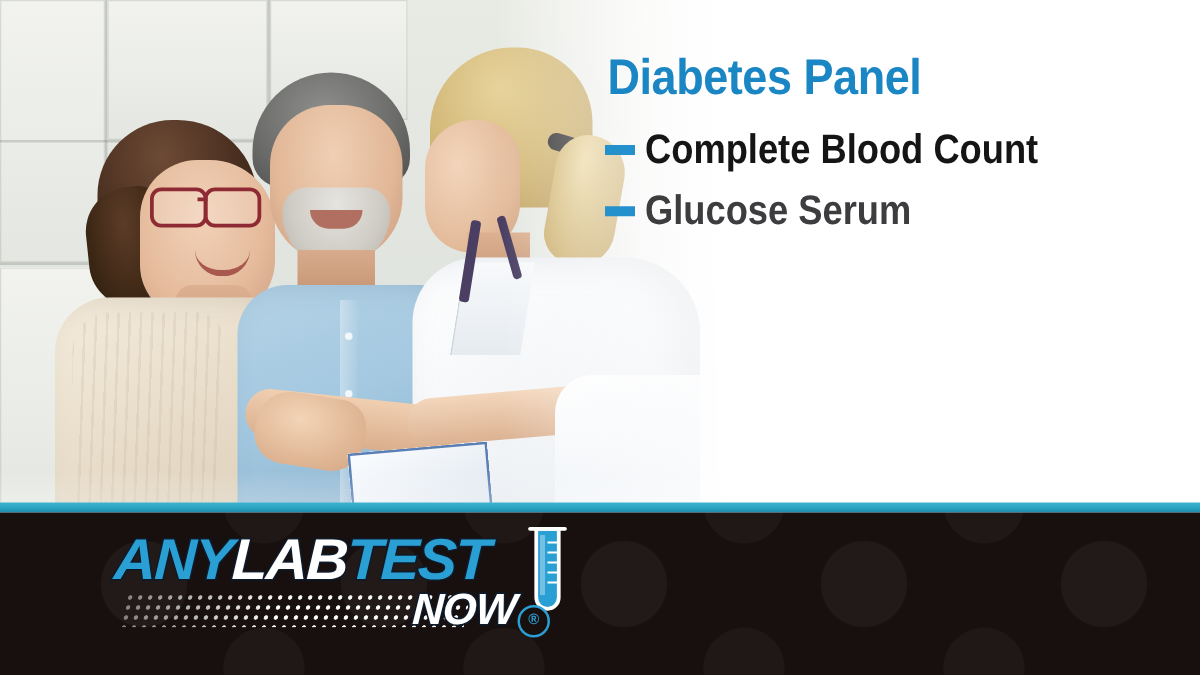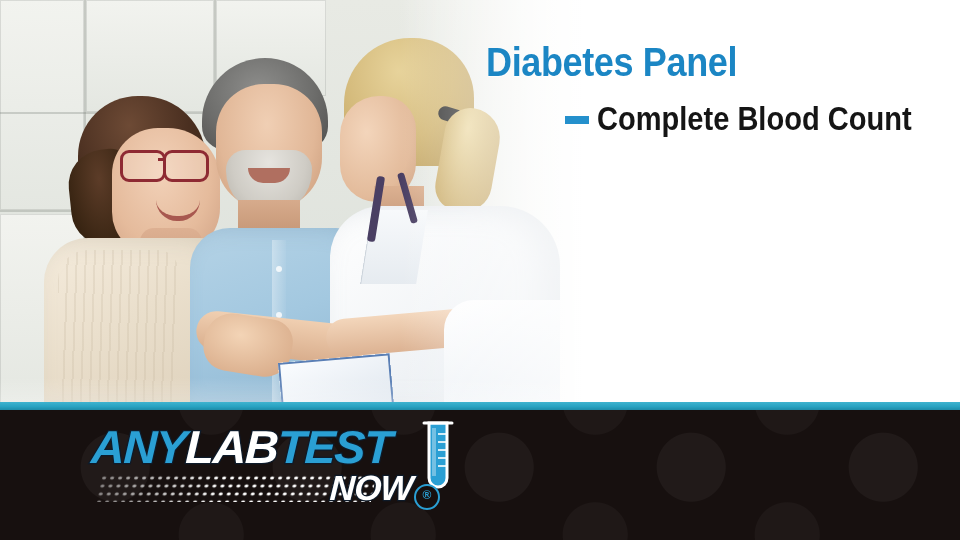--- a/index.html
+++ b/index.html
@@ -324,21 +324,20 @@
     transform: scaleX(0.90);
     transform-origin: left center;
     white-space: nowrap;
     text-shadow: 0 1px 0 rgba(255,255,255,0.7);
   }
   .panel-row {
     display: flex;
     align-items: center;
     margin-bottom: 9px;
     height: 40px;
-    justify-content: flex-end;
   }
   .row-dash {
     flex: 0 0 auto;
     width: 24px;
     height: 8px;
     background: #2490cc;
     margin-right: 8px;
     margin-top: 3px;
   }
   .row-label {
@@ -525,20 +524,24 @@
   <div id="text-panel">
     <div id="panel-title">Diabetes Panel</div>
 
     <div class="panel-row">
       <span class="row-dash"></span>
       <span class="row-label">Complete Blood Count</span>
     </div>
 
 
 
+    <div class="panel-row">
+      <span class="row-dash"></span>
+      <span class="row-label muted">Glucose Serum</span>
+    </div>
   </div>
 
   <div id="divider"></div>
 
   <div id="footer"></div>
 
   <div id="logo">
     <div class="logo-wordmark"><span class="lw-blue">ANY</span><span class="lw-white">LAB</span><span class="lw-blue">TEST</span></div>
 
     <div class="logo-halftone"></div>

